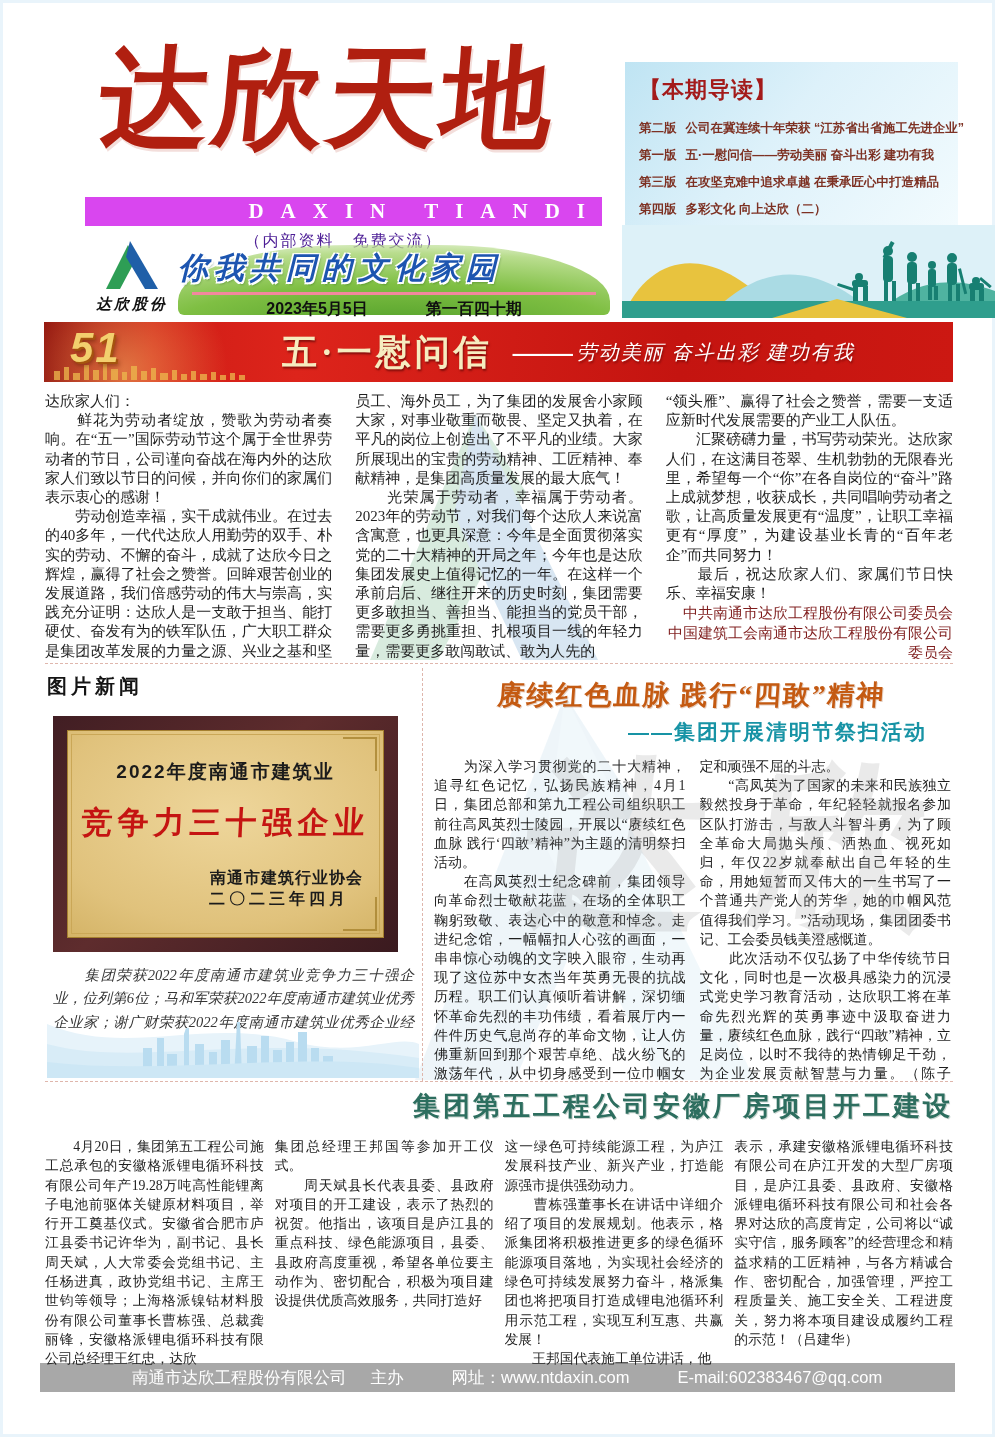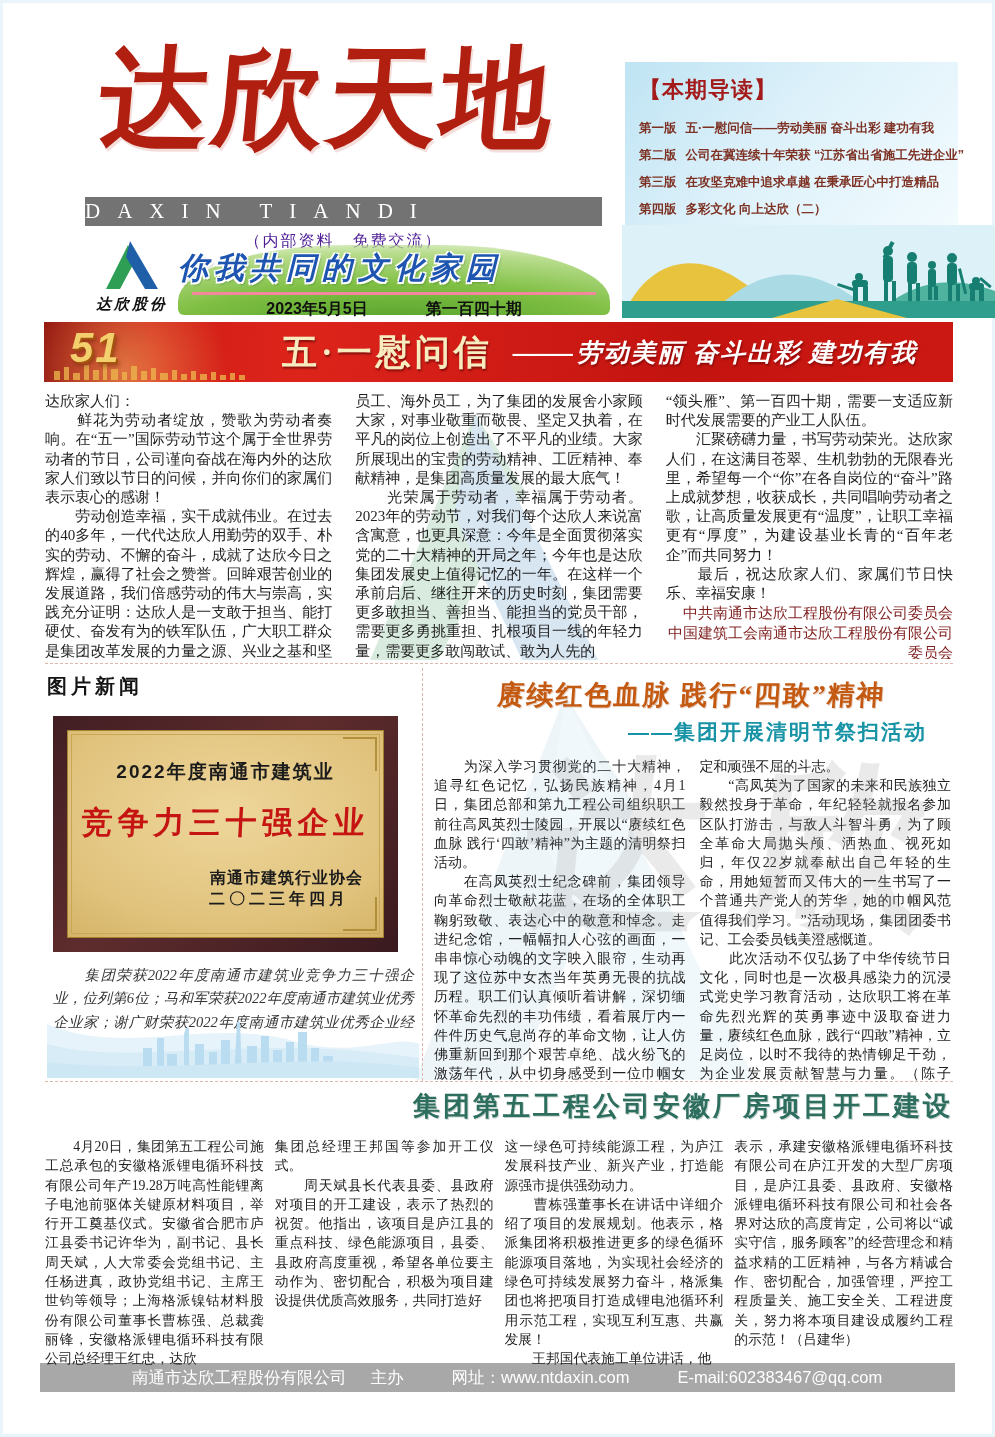--- a/index.html
+++ b/index.html
@@ -12,22 +12,22 @@
   }
   
   .mast-title {
     position:absolute; left:48px; top:36px; width:560px; text-align:center;
     font-size:110px; line-height:1.15; font-weight:bold; color:#b01f10;
     letter-spacing:4px; transform:skewX(-5deg);
     text-shadow:2px 3px 0 rgba(176,31,16,.15);
   }
   .mast-en {
     position:absolute; left:85px; top:197px; width:517px; height:29px;
-    background:#737373; color:#fff; text-align:left; line-height:29px;
-    font-weight:normal; font-size:21px; letter-spacing:17px;
+    background:#d946ef; color:#fff; text-align:right; line-height:29px;
+    font-weight:bold; font-size:21px; letter-spacing:17px;
   }
   .mast-sub {
     position:absolute; left:85px; top:231px; width:517px; text-align:center;
     font-family:"Liberation Sans","DejaVu Sans",sans-serif;
     font-size:16px; color:#4c1d95; letter-spacing:2px;
   }
   .logo-block { position:absolute; left:86px; top:237px; width:92px; text-align:center; }
   .logo-block svg { display:block; margin:0 auto; }
   .logo-name { margin-top:2px; font-size:15px; font-weight:bold; font-style:italic; letter-spacing:3px; color:#111; }
   .slogan-band {
@@ -76,21 +76,21 @@
     text-shadow:2px 2px 0 #a5540e, 3px 4px 4px rgba(90,30,0,.5);
     letter-spacing:2px;
   }
   .banner-skyline { position:absolute; left:6px; bottom:2px; }
   .banner-title {
     margin-left:238px; font-size:35px; font-weight:900; color:#f6ecc0;
     letter-spacing:4px; text-shadow:1px 2px 2px rgba(70,0,0,.55); z-index:1;
   }
   .banner-dash { margin-left:20px; font-size:30px; font-weight:bold; color:#fff; z-index:1; }
   .banner-sub {
-    margin-left:4px; font-size:25px; font-weight:700; font-style:italic; color:#ffffff;
+    margin-left:4px; font-size:20px; font-weight:400; font-style:italic; color:#ffffff;
     letter-spacing:2px; text-shadow:1px 2px 2px rgba(70,0,0,.45); z-index:1;
   }
   
   .letter {
     position:absolute; left:45px; top:392px; width:908px; height:272px;
     display:flex; gap:23px; z-index:2;
     border-bottom:1px dashed #dfb6ac; padding-bottom:4px;
   }
   .letter .col { flex:1; font-size:15px; line-height:19.2px; text-align:justify; color:#1f1f1f; overflow:hidden; }
   .para { margin:0; }
@@ -190,26 +190,26 @@
     <div class="slogan-line"></div>
     <div class="date-row">
       <span>2023年5月5日</span>
       <span>第一百四十期</span>
     </div>
   </div>
 
   <div class="digest">
     <div class="digest-title">【本期导读】</div>
     <div class="digest-row">
+      <span class="lbl">第二版</span>
+      <span>公司在冀连续十年荣获 “江苏省出省施工先进企业”</span>
+    </div>
+    <div class="digest-row">
       <span class="lbl">第一版</span>
       <span>五·一慰问信——劳动美丽 奋斗出彩 建功有我</span>
-    </div>
-    <div class="digest-row">
-      <span class="lbl">第二版</span>
-      <span>公司在冀连续十年荣获 “江苏省出省施工先进企业”</span>
     </div>
     <div class="digest-row">
       <span class="lbl">第三版</span>
       <span>在攻坚克难中追求卓越 在秉承匠心中打造精品</span>
     </div>
     <div class="digest-row">
       <span class="lbl">第四版</span>
       <span>多彩文化 向上达欣（二）</span>
     </div>
   </div>
@@ -291,21 +291,21 @@
         <p class="para">达欣家人们：</p>
         <p class="para">　　鲜花为劳动者绽放，赞歌为劳动者奏响。在“五一”国际劳动节这个属于全世界劳动者的节日，公司谨向奋战在海内外的达欣家人们致以节日的问候，并向你们的家属们表示衷心的感谢！</p>
         <p class="para">　　劳动创造幸福，实干成就伟业。在过去的40多年，一代代达欣人用勤劳的双手、朴实的劳动、不懈的奋斗，成就了达欣今日之辉煌，赢得了社会之赞誉。回眸艰苦创业的发展道路，我们倍感劳动的伟大与崇高，实践充分证明：达欣人是一支敢于担当、能打硬仗、奋发有为的铁军队伍，广大职工群众是集团改革发展的力量之源、兴业之基和坚实依托！几十年来，广大项目一线</p>
       </div>
     <div class="col">
         <p class="para">员工、海外员工，为了集团的发展舍小家顾大家，对事业敬重而敬畏、坚定又执着，在平凡的岗位上创造出了不平凡的业绩。大家所展现出的宝贵的劳动精神、工匠精神、奉献精神，是集团高质量发展的最大底气！</p>
         <p class="para">　　光荣属于劳动者，幸福属于劳动者。2023年的劳动节，对我们每个达欣人来说富含寓意，也更具深意：今年是全面贯彻落实党的二十大精神的开局之年；今年也是达欣集团发展史上值得记忆的一年。在这样一个承前启后、继往开来的历史时刻，集团需要更多敢担当、善担当、能担当的党员干部，需要更多勇挑重担、扎根项目一线的年轻力量，需要更多敢闯敢试、敢为人先的</p>
       </div>
     <div class="col">
       <div>
-          <p class="para">“领头雁”、第一百四十期，需要一支适应新时代发展需要的产业工人队伍。</p>
+          <p class="para">“领头雁”、赢得了社会之赞誉，需要一支适应新时代发展需要的产业工人队伍。</p>
           <p class="para">　　汇聚磅礴力量，书写劳动荣光。达欣家人们，在这满目苍翠、生机勃勃的无限春光里，希望每一个“你”在各自岗位的“奋斗”路上成就梦想，收获成长，共同唱响劳动者之歌，让高质量发展更有“温度”，让职工幸福更有“厚度”，为建设基业长青的“百年老企”而共同努力！</p>
           <p class="para">　　最后，祝达欣家人们、家属们节日快乐、幸福安康！</p>
         </div>
       <div class="sig">中共南通市达欣工程股份有限公司委员会</div>
       <div class="sig">中国建筑工会南通市达欣工程股份有限公司委员会</div>
 
     </div>
   </div>
 
   <div class="middle">

